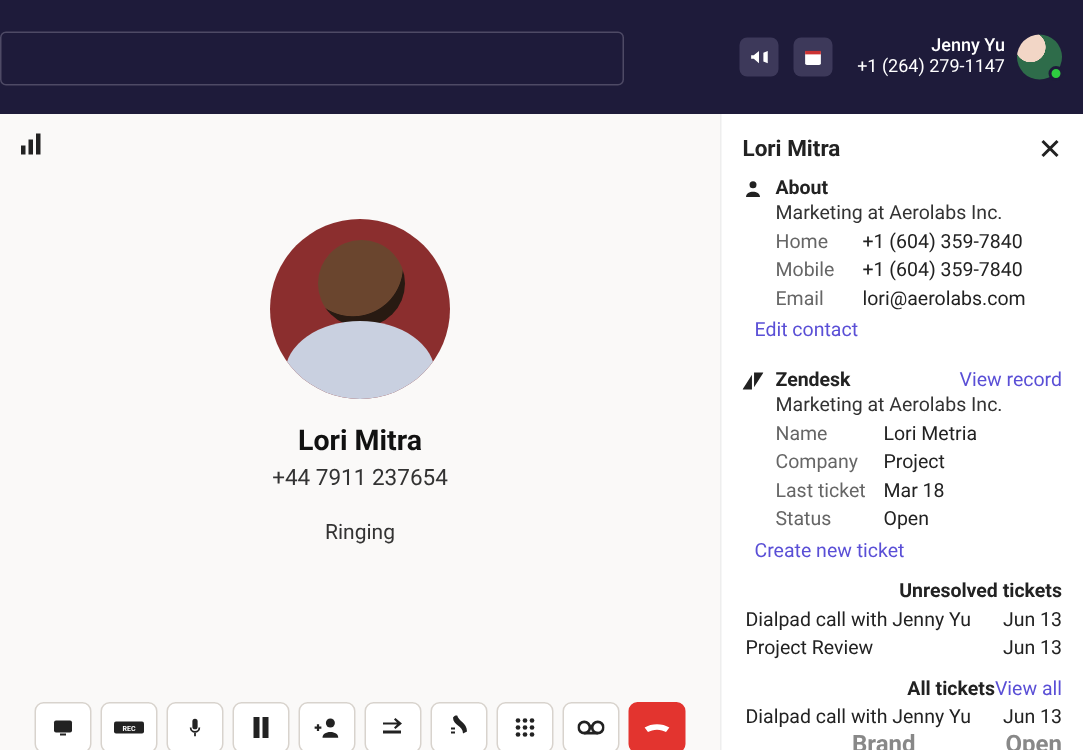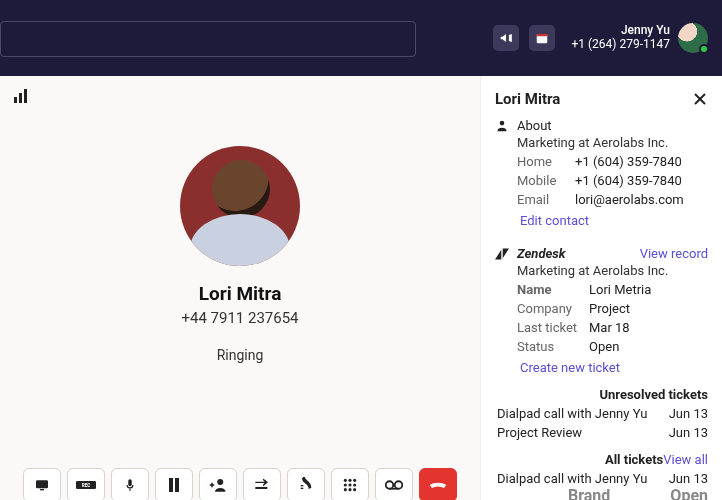--- a/index.html
+++ b/index.html
@@ -146,29 +146,29 @@
     border-left: 1px solid #eee;
     padding: 14px 14px 0 14px;
     font-size: 13px;
     color: #222;
     overflow: hidden;
     position: relative;
   }
   .dp-header { display: flex; align-items: center; justify-content: space-between; }
   .dp-title { font-size: 15px; font-weight: 700; }
   .dp-close { width: 16px; height: 16px; display:flex; align-items:center; justify-content:center; cursor:pointer; }
-  .section-head { display: flex; align-items: center; gap: 8px; margin-top: 10px; font-weight: 400; }
+  .section-head { display: flex; align-items: center; gap: 8px; margin-top: 10px; font-weight: 700; }
   .section-head .icon-box { width: 14px; display:flex; justify-content:center; }
   .section-sub { margin-left: 22px; color:#333; margin-top:2px; }
   .kv { display:flex; margin-left:22px; margin-top:4px;justify-content:center; }
   .kv .k { width: 58px; color:#666; }
   .kv .v { flex:1; }
-  .link { color: #5a4fd6; cursor:pointer; margin-left:25px; margin-top:6px; display:inline-block; }
+  .link { color: #5a4fd6; cursor:pointer; margin-left:8px; margin-top:6px; display:inline-block; }
   .zendesk-row { display:flex; align-items:center; justify-content:space-between; margin-top:18px; }
-  .zendesk-row .left { display:flex; align-items:center; gap:8px; font-weight:700;font-style:italic; }
+  .zendesk-row .left { display:flex; align-items:center; gap:8px; font-weight:700; }
   .zendesk-row .view { color:#5a4fd6; font-size:13px; cursor:pointer; }
   .subhead { font-weight:700; margin-top:12px; margin-left:2px; display:flex; justify-content:flex-end;}
   .subhead .view-all { color:#5a4fd6; font-weight:400; cursor:pointer; }
   .ticket-row { display:flex; justify-content:space-between; margin-top:4px; margin-left:2px; }
   .ticket-sub { display:flex; justify-content:flex-end; gap: 60px; margin-left:2px; font-size:16px; color:#888;font-weight:bold; }
   svg { display:block; }
 </style>
 </head>
 <body>
 
@@ -327,21 +327,21 @@
               <path d="M0 16L9 2v14H0zM11 0h9L11 14V0z"></path>
             </svg>
         </span>
         <span>Zendesk</span>
       </div>
       <span class="view">View record</span>
     </div>
     <div class="section-sub">Marketing at Aerolabs Inc.</div>
     <div id="zendesk-rows">
         <div class="kv">
-          <div class="k" style="width: 72px; font-weight: bold;">Name</div>
+          <div class="k" style="width: 72px;">Name</div>
           <div class="v">Lori Metria</div>
         </div>
         <div class="kv">
           <div class="k" style="width: 72px;">Company</div>
           <div class="v">Project</div>
         </div>
         <div class="kv">
           <div class="k" style="width: 72px;">Last ticket</div>
           <div class="v">Mar 18</div>
         </div>

